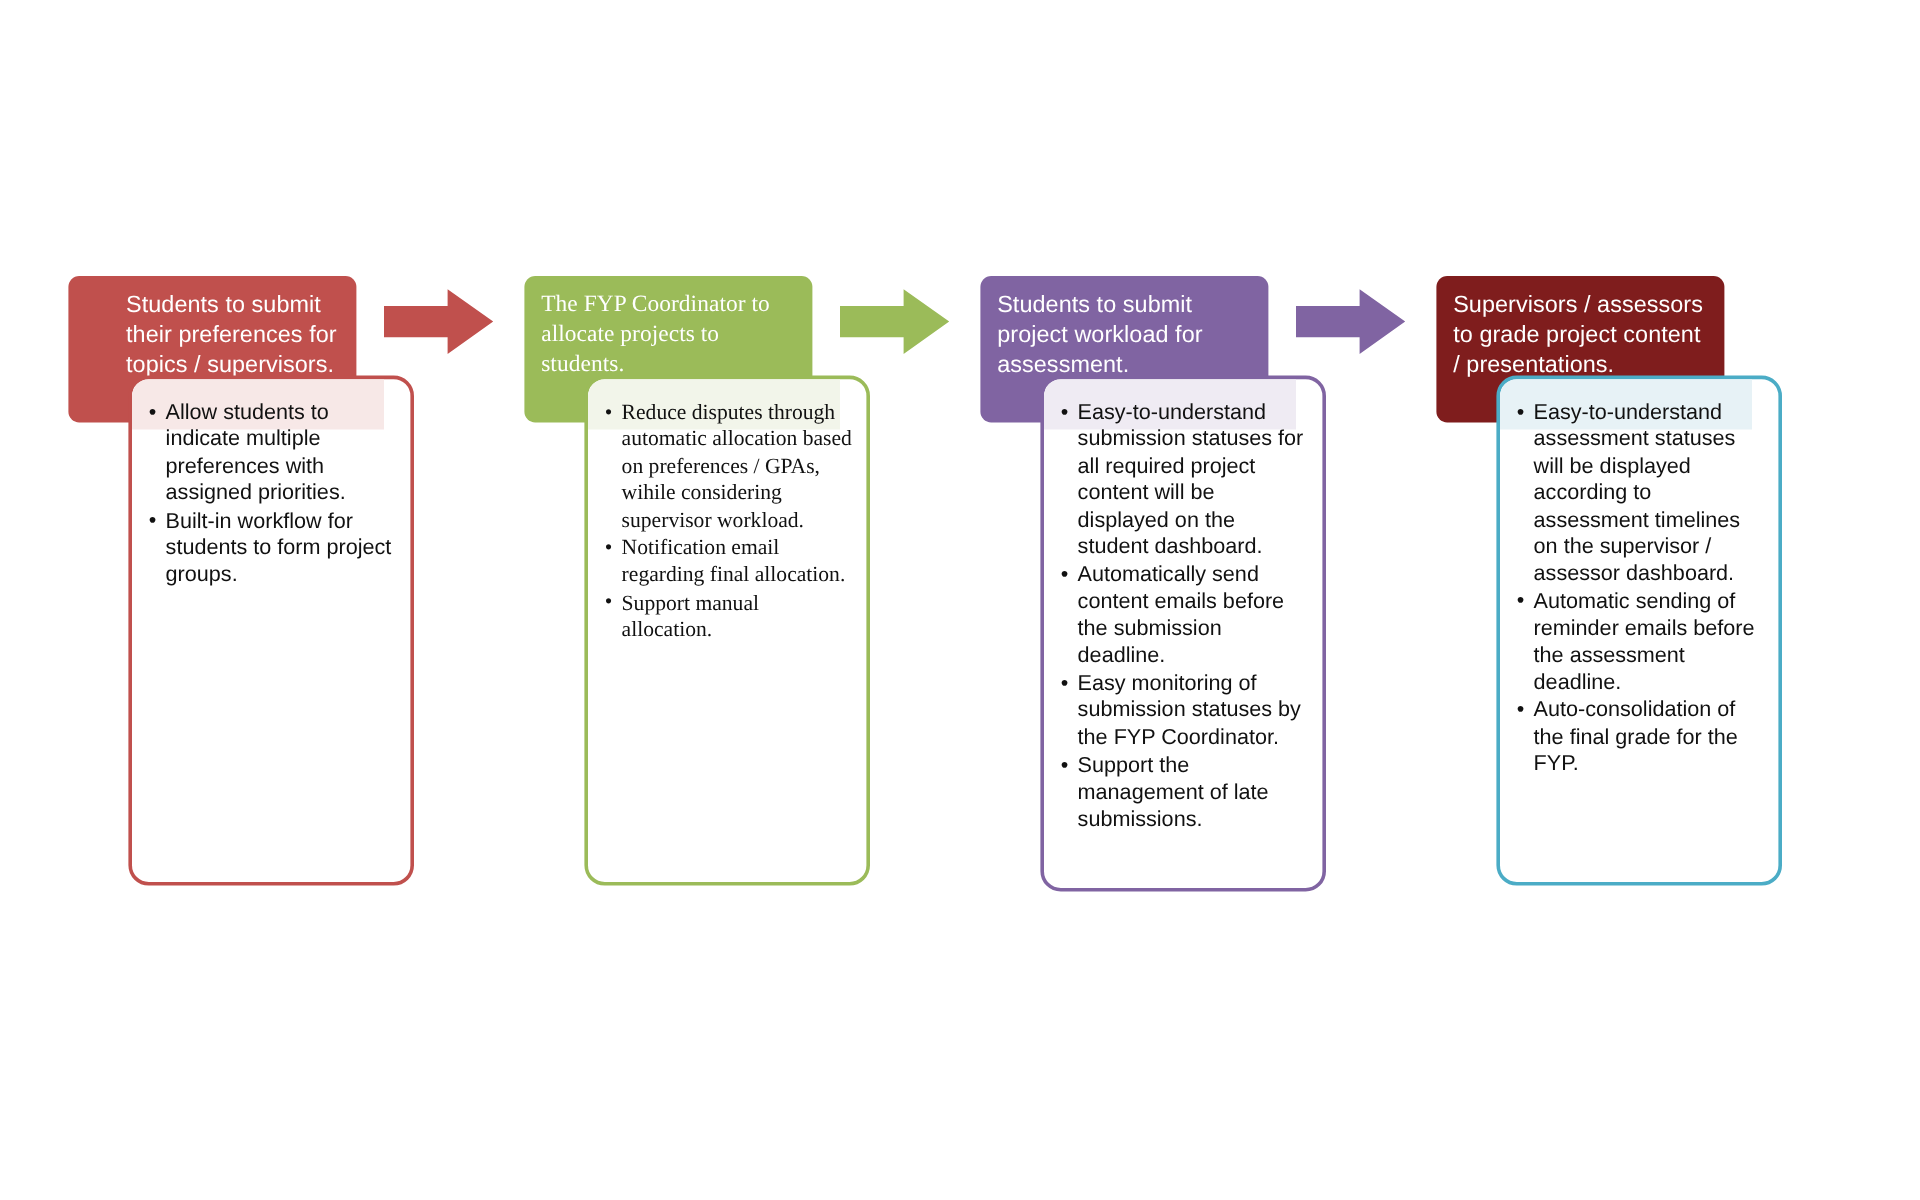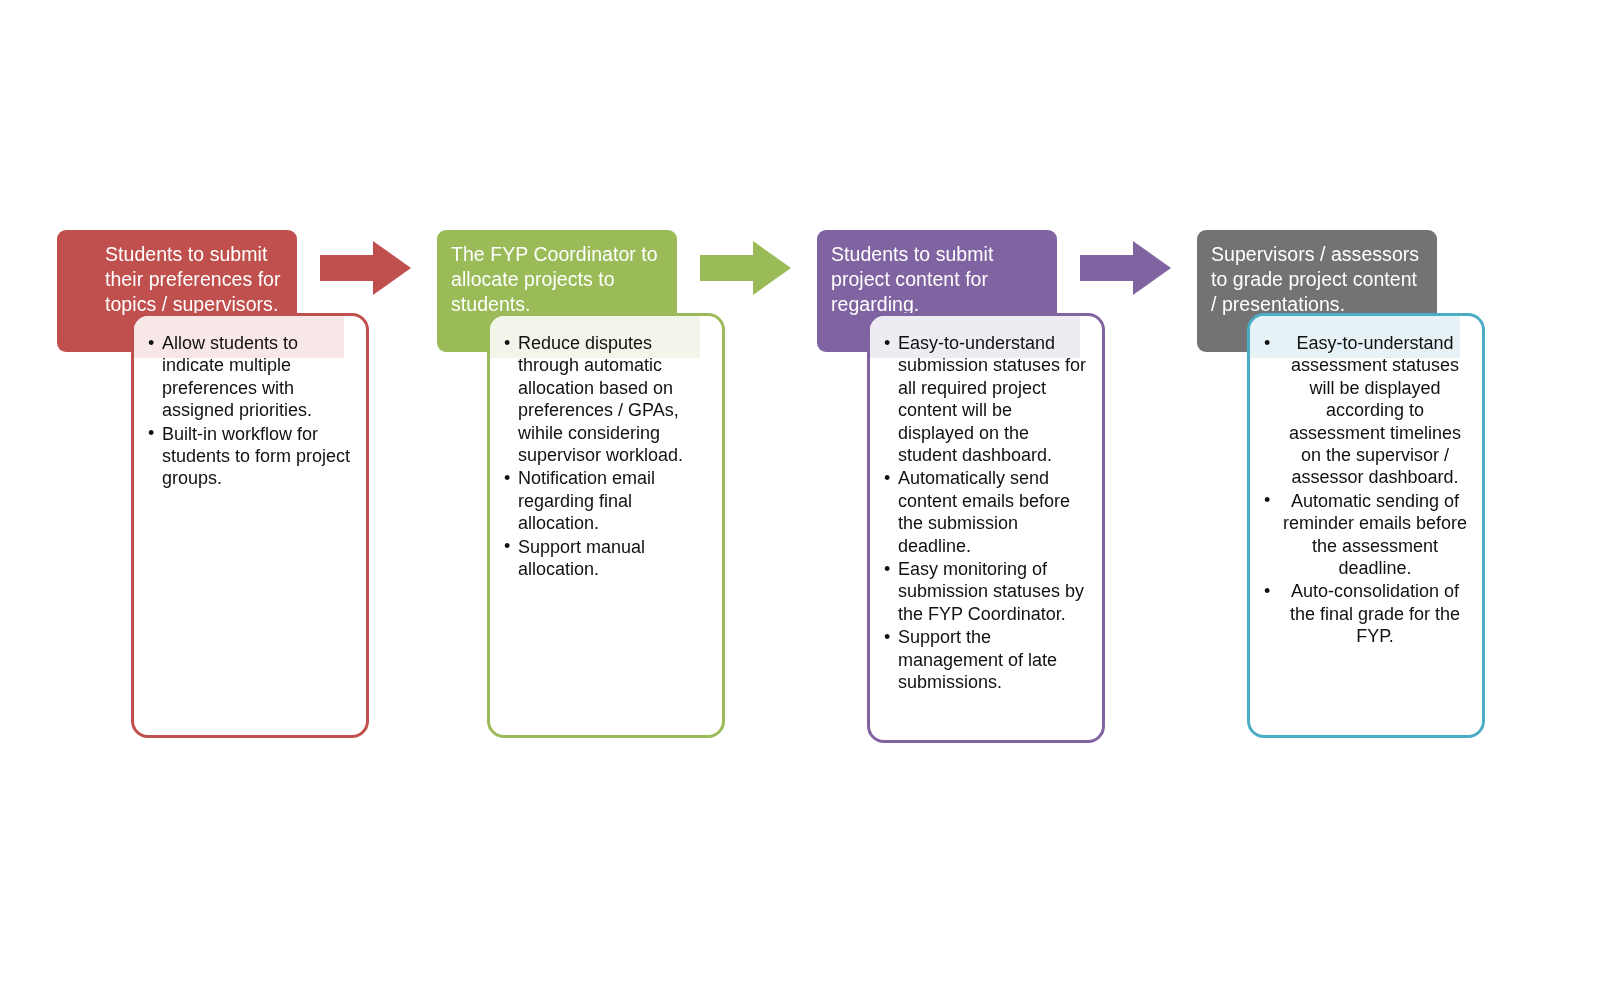--- a/index.html
+++ b/index.html
@@ -107,54 +107,54 @@
     z-index: 3;
   }
   .arrow svg { display: block; width: 92px; height: 56px; }
 </style>
 </head>
 <body>
 
 <div id="canvas">
     <div class="stage" style="left: 55px;">
       <div class="stage-header" style="background: rgb(192, 80, 77); padding-left: 48px;"><span>Students to submit their preferences for topics / supervisors.</span></div>
-      <div class="stage-card" style="border-color: rgb(192, 80, 77); height: 425px; margin-left: 24px;">
+      <div class="stage-card" style="border-color: rgb(192, 80, 77); height: 425px;">
         <div class="card-tint" style="background: rgb(247, 232, 231);"></div>
         <ul class="bullets">
           <li>Allow students to indicate multiple preferences with assigned priorities.</li>
           <li>Built-in workflow for students to form project groups.</li>
         </ul>
       </div>
     </div>
-    <div class="stage" style="left: 435px;">
+    <div class="stage" style="left: 435px; font-family: Liberation Serif, serif;">
       <div class="stage-header" style="background: rgb(155, 187, 89);"><span>The FYP Coordinator to allocate projects to students.</span></div>
       <div class="stage-card" style="border-color: rgb(155, 187, 89); height: 425px;">
         <div class="card-tint" style="background: rgb(242, 245, 234);"></div>
         <ul class="bullets">
           <li>Reduce disputes through automatic allocation based on preferences / GPAs, wihile considering supervisor workload.</li>
           <li>Notification email regarding final allocation.</li>
           <li>Support manual allocation.</li>
         </ul>
       </div>
     </div>
     <div class="stage" style="left: 815px;">
-      <div class="stage-header" style="background: rgb(128, 100, 162);"><span>Students to submit project content for regarding.</span></div>
+      <div class="stage-header" style="background: rgb(128, 100, 162);"><span>Students to submit project workload for assessment.</span></div>
       <div class="stage-card" style="border-color: rgb(128, 100, 162); height: 430px;">
         <div class="card-tint" style="background: rgb(239, 235, 243);"></div>
         <ul class="bullets">
           <li>Easy-to-understand submission statuses for all required project content will be displayed on the student dashboard.</li>
           <li>Automatically send content emails before the submission deadline.</li>
           <li>Easy monitoring of submission statuses by the FYP Coordinator.</li>
           <li>Support the management of late submissions.</li>
         </ul>
       </div>
     </div>
     <div class="stage" style="left: 1195px;">
-      <div class="stage-header" style="background: #737373;"><span>Supervisors / assessors to grade project content / presentations.</span></div>
-      <div class="stage-card" style="border-color: rgb(75, 172, 198); height: 425px; text-align: center;">
+      <div class="stage-header" style="background: #7f1d1d;"><span>Supervisors / assessors to grade project content / presentations.</span></div>
+      <div class="stage-card" style="border-color: rgb(75, 172, 198); height: 425px;">
         <div class="card-tint" style="background: rgb(231, 242, 246);"></div>
         <ul class="bullets">
           <li>Easy-to-understand assessment statuses will be displayed according to assessment timelines on the supervisor / assessor dashboard.</li>
           <li>Automatic sending of reminder emails before the assessment deadline.</li>
           <li>Auto-consolidation of the final grade for the FYP.</li>
         </ul>
       </div>
     </div>
     <div class="arrow" style="left: 320px;">
       <svg viewBox="0 0 92 56" xmlns="http://www.w3.org/2000/svg">

